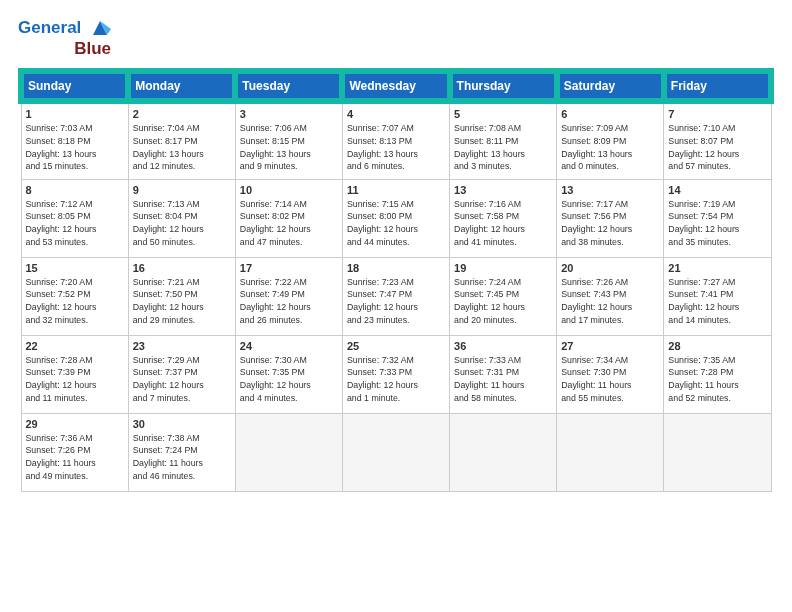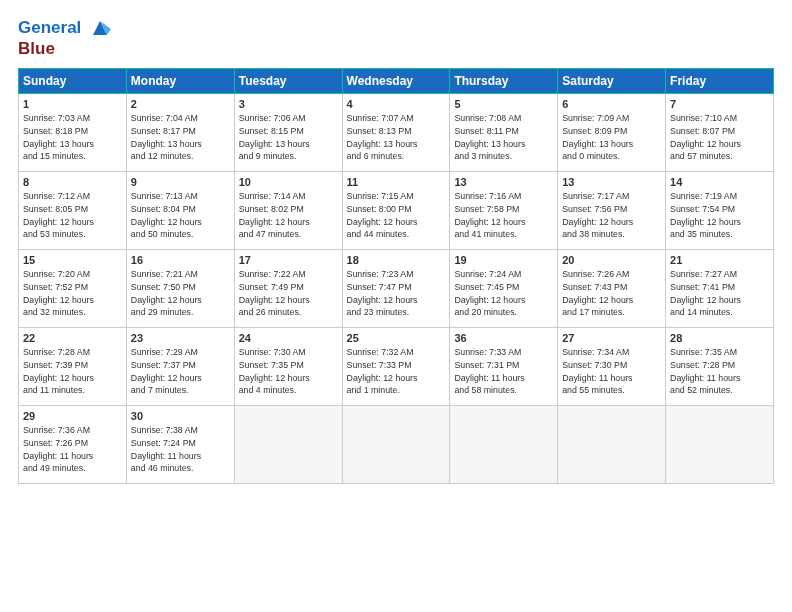--- a/index.html
+++ b/index.html
@@ -18,20 +18,21 @@
     }
     .header {
       display: flex;
       justify-content: space-between;
       align-items: flex-start;
       margin-bottom: 10px;
     }
     .logo {
       display: flex;
       align-items: center;
+      text-align: right;
     }
     .title-block {
       text-align: right;
     }
     .month-title {
       font-size: 32px;
       font-weight: bold;
       color: #333;
     }
     .location {
@@ -43,21 +44,21 @@
       border-collapse: collapse;
       table-layout: fixed;
     }
     .calendar th {
       background: #1a6bbf;
       color: #fff;
       font-size: 12px;
       font-weight: bold;
       padding: 5px 4px;
       text-align: left;
-      border: 1px solid #14b8a6;
+      border: 6px solid #14b8a6;
     }
     .calendar td {
       border: 1px solid #ccc;
       vertical-align: top;
       padding: 4px 4px;
       font-size: 9.5px;
       color: #333;
       background: #fff;
       height: 78px;
     }

